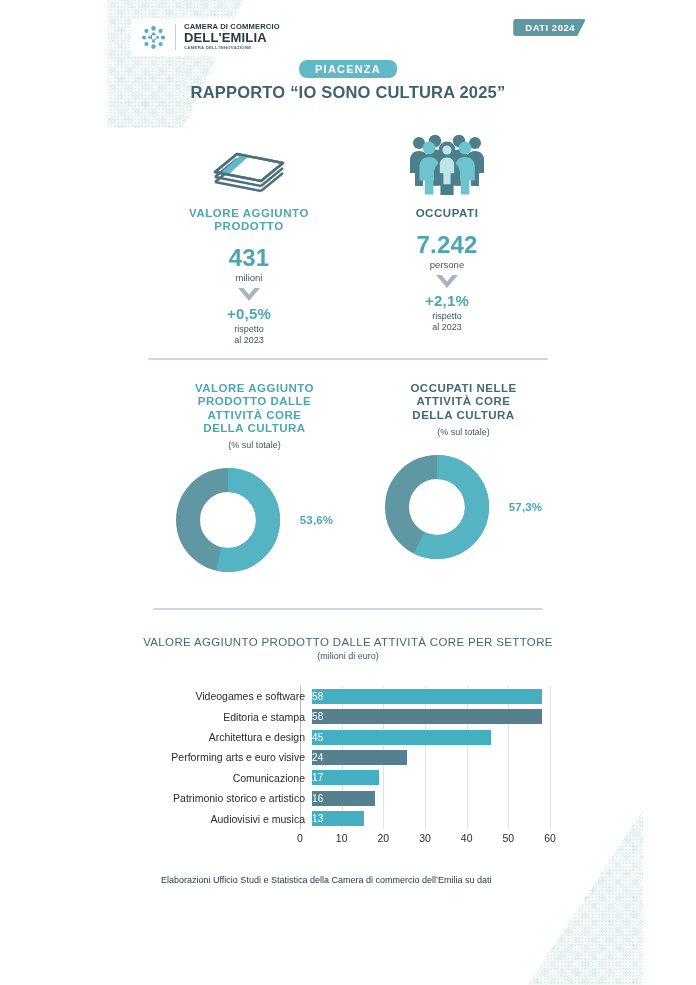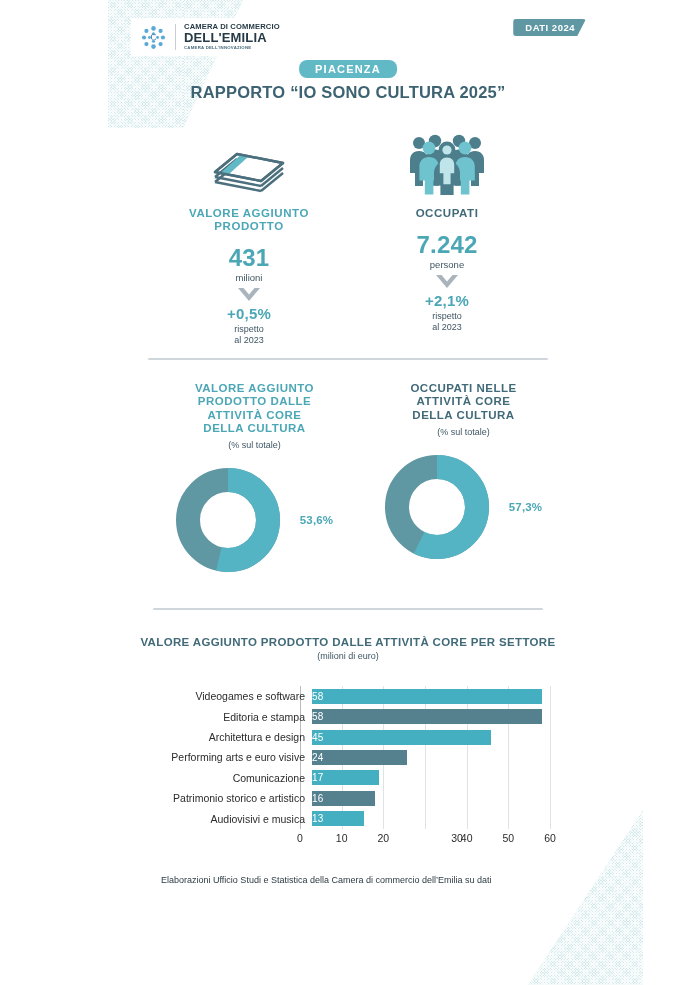--- a/index.html
+++ b/index.html
@@ -243,21 +243,21 @@
     letter-spacing: .2px;
   }
 
   
   .bars-title {
     position: absolute;
     left: 0; right: 0;
     top: 636px;
     text-align: center;
     font-size: 11.5px;
-    font-weight: bold;
+    font-weight: normal;
     color: #416a79;
     letter-spacing: .35px;
   }
   .bars-sub {
     position: absolute;
     left: 0; right: 0;
     top: 651px;
     text-align: center;
     font-size: 9px;
     color: #3f5663;
@@ -572,21 +572,21 @@
             <div class="bar" style="width: 21.6667%; background: rgb(68, 175, 192);">
               <span class="bar-val">13</span>
             </div>
           </div>
         </div>
     </div>
     <div class="ticks" id="ticks">
         <div class="tick" style="left: 0%;">0</div>
         <div class="tick" style="left: 16.6667%;">10</div>
         <div class="tick" style="left: 33.3333%;">20</div>
-        <div class="tick" style="left: 50%; margin-left: 32px;">30</div>
+        <div class="tick" style="left: 50%;">30</div>
         <div class="tick" style="left: 66.6667%;">40</div>
         <div class="tick" style="left: 83.3333%;">50</div>
         <div class="tick" style="left: 100%;">60</div>
       </div>
   </div>
 
   <div class="footer">
     <div>Elaborazioni Ufficio Studi e Statistica della Camera di commercio dell’Emilia su dati</div>
   </div>
 

